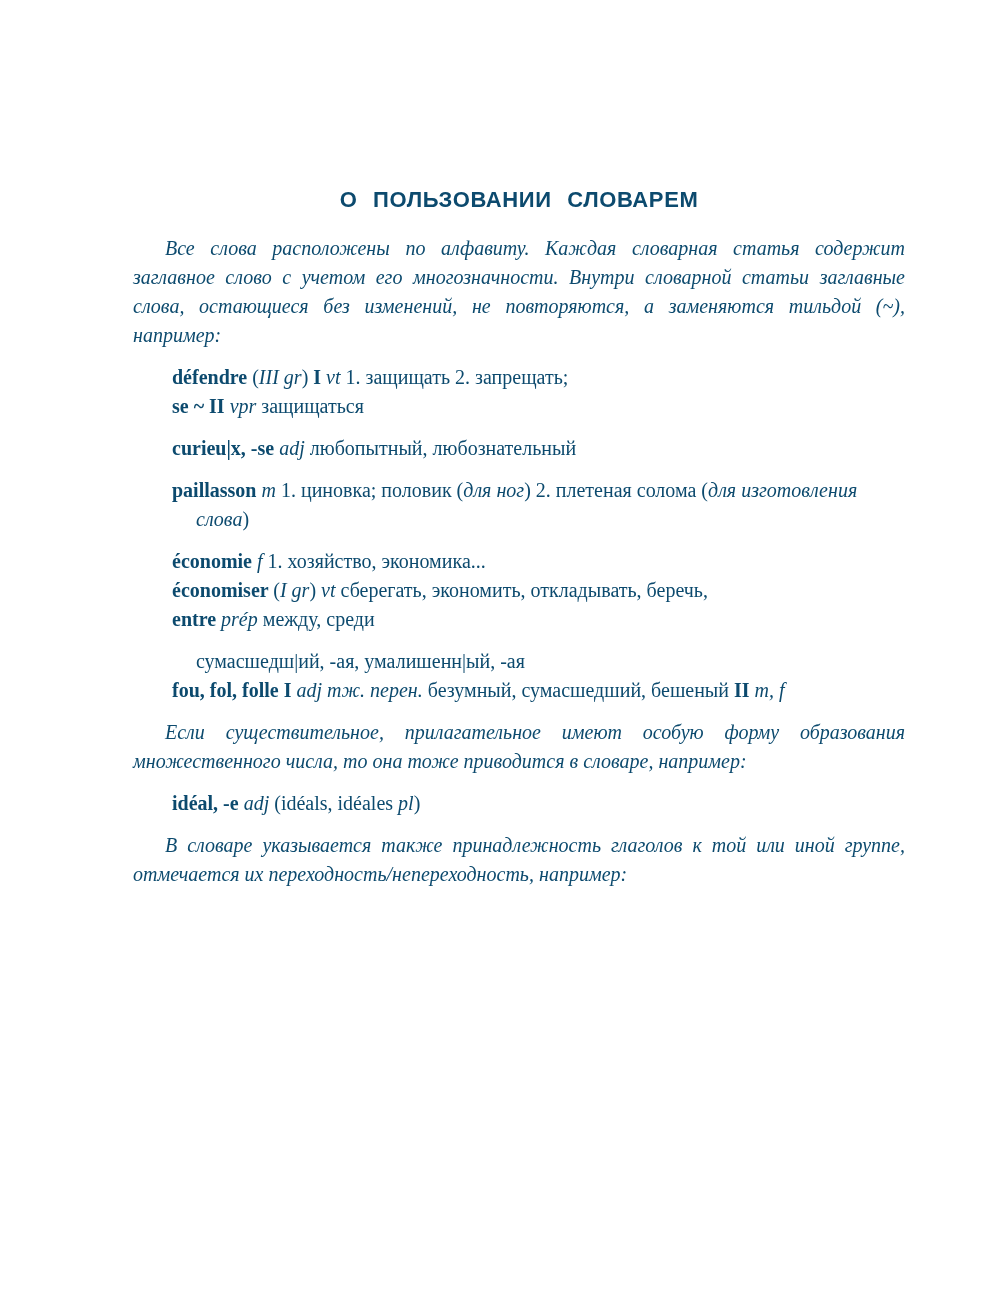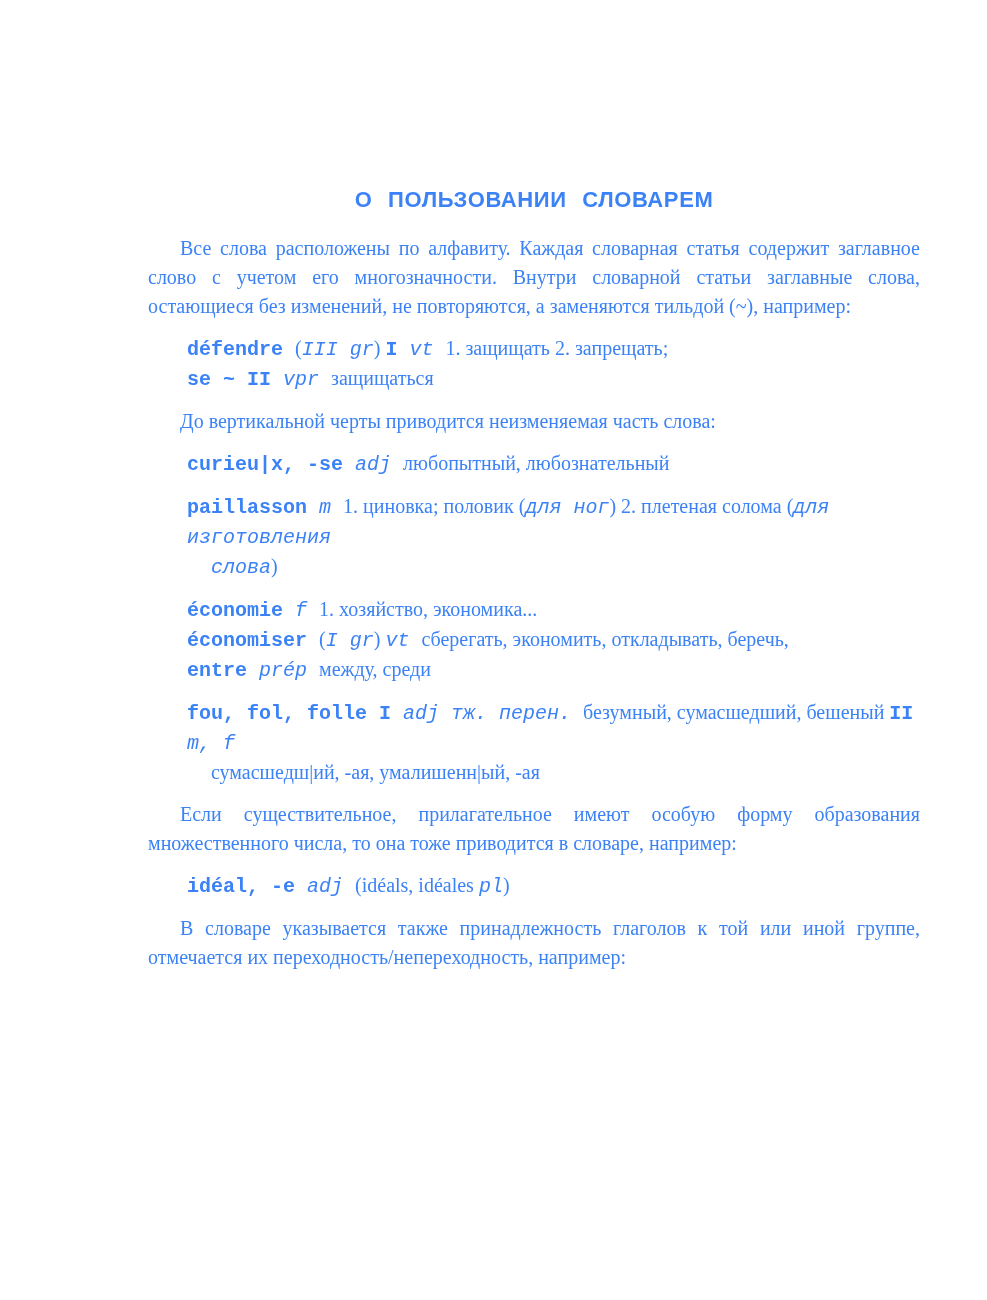--- a/index.html
+++ b/index.html
@@ -8,101 +8,101 @@
     background: #ffffff;
   }
   body {
     width: 987px;
     height: 1300px;
     position: relative;
     color: #000000;
   }
   .page-content {
     position: absolute;
-    left: 148px;
+    left: 133px;
     top: 188px;
     width: 772px;
     font-family: "Liberation Serif", serif;
     font-size: 20px;
     line-height: 29px;
-    color: #3b82f6;
+    color: #0c4a6e;
   }
   .doc-title {
     font-family: "Liberation Sans", sans-serif;
     font-weight: bold;
     font-size: 22px;
     line-height: 24px;
     text-align: center;
     letter-spacing: 0.6px;
     word-spacing: 9px;
     margin: 0 0 22px 0;
   }
   .para {
     margin: 13px 0 0 0;
     text-indent: 32px;
     text-align: justify;
+    font-style: italic;
   }
   .example {
     margin: 13px 0 0 39px;
   }
   .xline {
     display: block;
   }
   .xline.cont {
     padding-left: 24px;
   }
   .seg {
     font-family: "Liberation Serif", serif;
   }
   .seg-b {
-    font-family: Liberation Mono, monospace;
+    font-family: Liberation Serif, serif;
     font-weight: bold;
   }
   .seg-i {
-    font-family: Liberation Mono, monospace;
+    font-family: Liberation Serif, serif;
     font-style: italic;
   }
 </style>
 </head>
 <body>
 
 <div class="page-content">
 
   <h1 class="doc-title">О  ПОЛЬЗОВАНИИ  СЛОВАРЕМ</h1>
 
   <p class="para">Все слова расположены по алфавиту. Каждая словарная статья содержит заглавное слово с учетом его многозначности. Внутри словарной статьи заглавные слова, остающиеся без изменений, не повторяются, а заменяются тильдой (~), например:</p>
 
   <div class="example">
     <span class="xline"><span class="seg seg-b">défendre </span><span class="seg">(</span><span class="seg seg-i">III gr</span><span class="seg">) </span><span class="seg seg-b">I </span><span class="seg seg-i">vt </span><span class="seg">1. защищать 2. запрещать;</span></span>
     <span class="xline"><span class="seg seg-b">se ~ II </span><span class="seg seg-i">vpr </span><span class="seg">защищаться</span></span>
   </div>
 
-  <p class="para">До вертикальной черты приводится неизменяемая часть слова:</p>
 
   <div class="example">
     <span class="xline"><span class="seg seg-b">curieu|x, -se </span><span class="seg seg-i">adj </span><span class="seg">любопытный, любознательный</span></span>
   </div>
 
 
   <div class="example">
     <span class="xline"><span class="seg seg-b">paillasson </span><span class="seg seg-i">m </span><span class="seg">1. циновка; половик (</span><span class="seg seg-i">для ног</span><span class="seg">) 2. плетеная солома (</span><span class="seg seg-i">для изготовления</span></span>
     <span class="xline cont"><span class="seg seg-i">слова</span><span class="seg">)</span></span>
   </div>
 
 
   <div class="example">
     <span class="xline"><span class="seg seg-b">économie </span><span class="seg seg-i">f </span><span class="seg">1. хозяйство, экономика...</span></span>
     <span class="xline"><span class="seg seg-b">économiser </span><span class="seg">(</span><span class="seg seg-i">I gr</span><span class="seg">) </span><span class="seg seg-i">vt </span><span class="seg">сберегать, экономить, откладывать, беречь,</span></span>
     <span class="xline"><span class="seg seg-b">entre </span><span class="seg seg-i">prép </span><span class="seg">между, среди</span></span>
   </div>
 
 
   <div class="example">
+    <span class="xline cont"><span class="seg">сумасшедш|ий, -ая, умалишенн|ый, -ая</span></span>
     <span class="xline"><span class="seg seg-b">fou, fol, folle I </span><span class="seg seg-i">adj тж. перен. </span><span class="seg">безумный, сумасшедший, бешеный </span><span class="seg seg-b">II </span><span class="seg seg-i">m, f</span></span>
-    <span class="xline cont"><span class="seg">сумасшедш|ий, -ая, умалишенн|ый, -ая</span></span>
   </div>
 
   <p class="para">Если существительное, прилагательное имеют особую форму образования множественного числа, то она тоже приводится в словаре, например:</p>
 
   <div class="example">
     <span class="xline"><span class="seg seg-b">idéal, -e </span><span class="seg seg-i">adj </span><span class="seg">(idéals, idéales </span><span class="seg seg-i">pl</span><span class="seg">)</span></span>
   </div>
 
   <p class="para">В словаре указывается также принадлежность глаголов к той или иной группе, отмечается их переходность/непереходность, например:</p>
 

